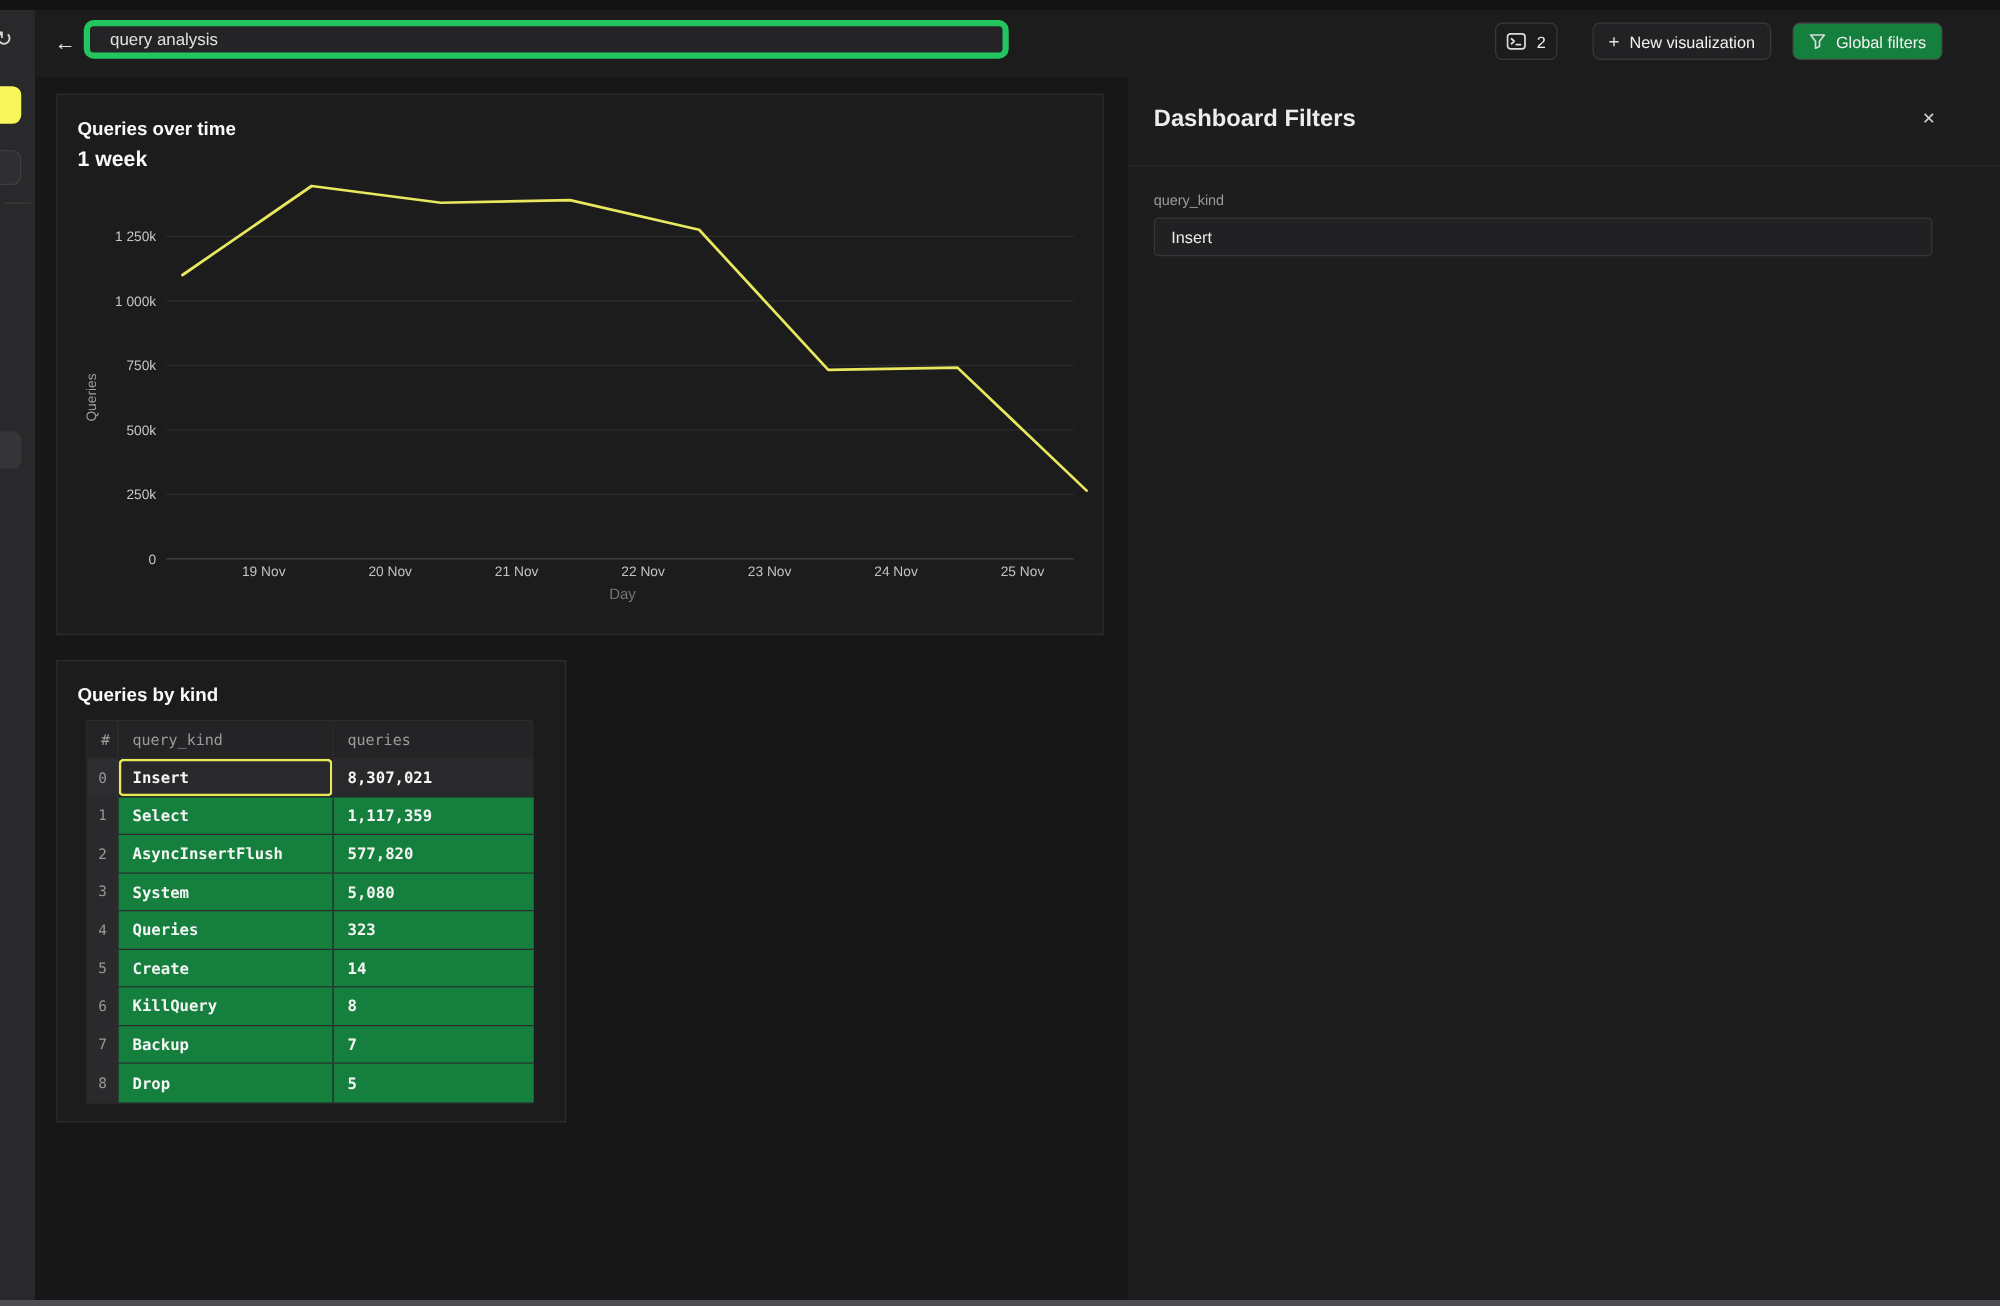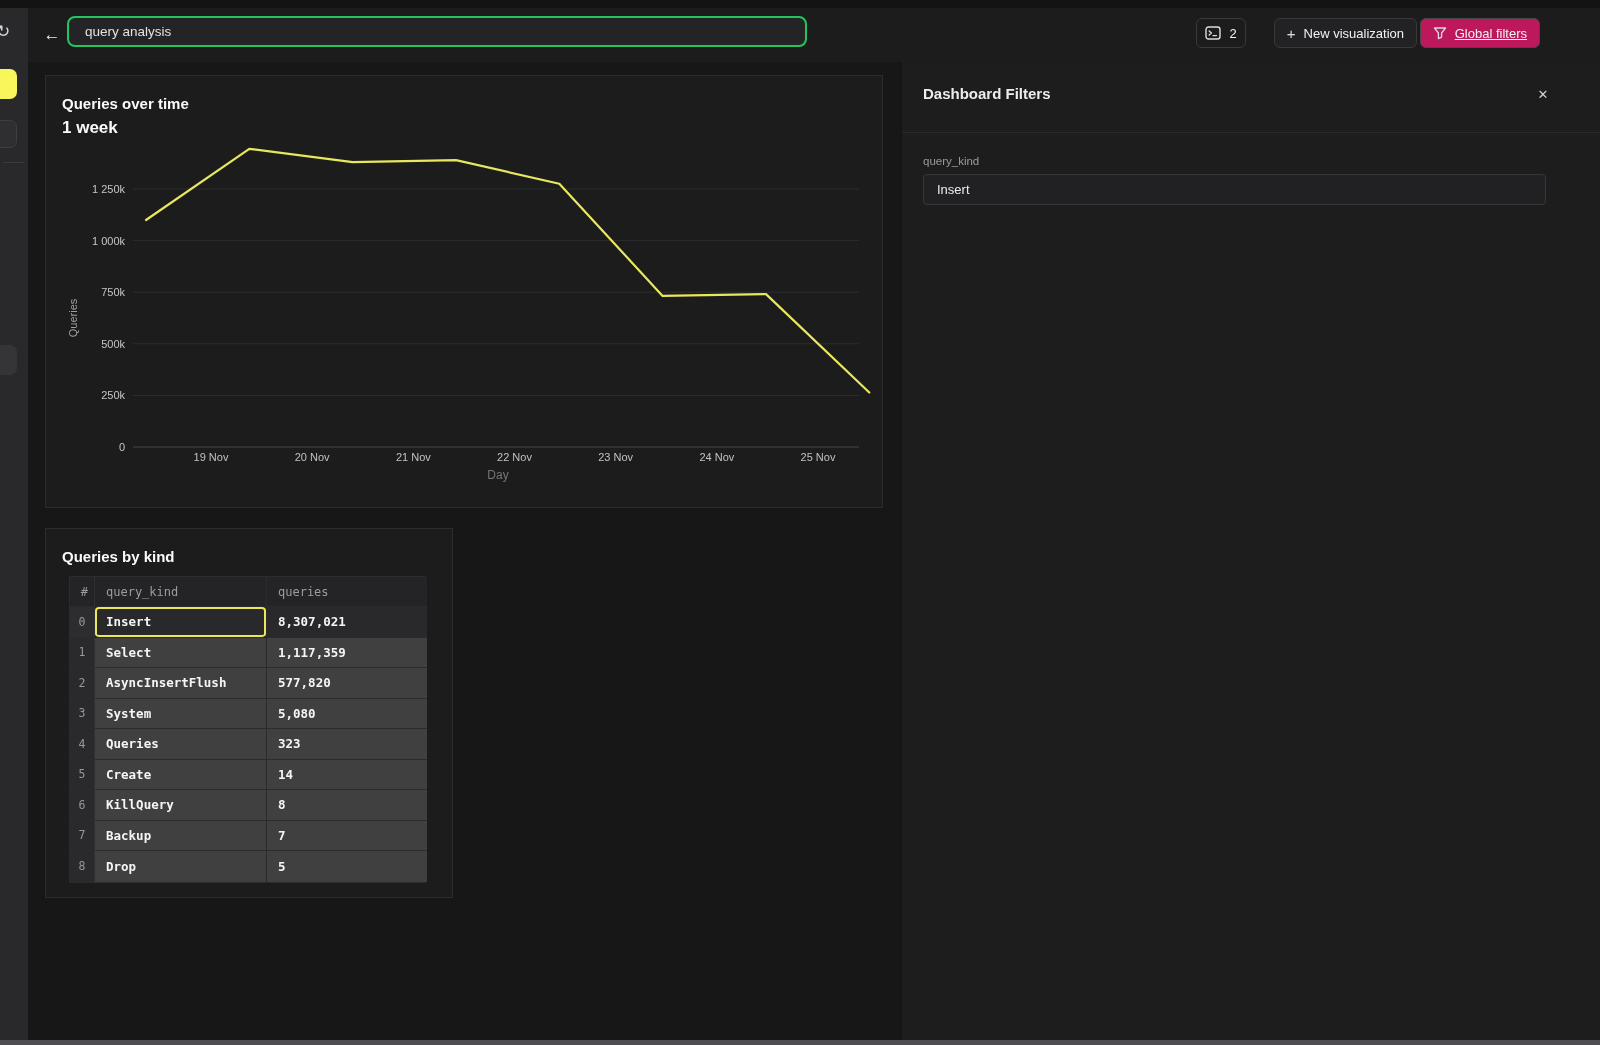--- a/index.html
+++ b/index.html
@@ -17,29 +17,29 @@
   .sb-item { position:absolute; left:-11px; width:28px; border-radius:7px; }
   .sb-item.active { top:61px; height:30px; background:#f7f75b; }
   .sb-item.plain  { top:112px; height:28px; background:#2f2f31; border:1px solid #3e3e40; }
   .sb-item.lower  { top:337px; height:30px; background:#353537; }
   .sb-divider { position:absolute; left:3px; right:3px; top:154px; height:1px; background:#3b3b3d; }
   
   .topbar { position:absolute; left:28px; top:8px; width:1572px; height:54px; background:#1c1c1d; }
   .back-btn { position:absolute; left:11px; top:14px; width:26px; height:26px; border:none; background:transparent;
     color:#e8e8e8; font-size:17px; cursor:pointer; }
   .search-input { position:absolute; left:39px; top:8px; width:740px; height:31px;
-    background:#242426; border:2px solid #22c55e; border-radius:8px; color:#e2e2e2;
+    background:#242426; border:5px solid #22c55e; border-radius:8px; color:#e2e2e2;
     font-size:13.5px; padding:0 16px; outline:none; font-family:"Liberation Sans",sans-serif; }
   .tb-btn { position:absolute; top:10px; height:30px; display:flex; align-items:center; gap:8px;
     border-radius:6px; border:1px solid #39393b; background:transparent; color:#f2f2f2;
     font-size:13px; padding:0 12px; cursor:pointer; font-family:"Liberation Sans",sans-serif; }
   .tb-btn svg { display:block; }
   .btn-count { right:354px; width:50px; justify-content:center; padding:0 8px; }
   .btn-newviz { right:183px; background:#222224; }
-  .btn-global { right:60px; background:#be185d; border-color:#47474a;text-decoration:underline; }
+  .btn-global { right:46px; background:#15803d; border-color:#47474a; }
   .plus-glyph { font-size:15px; color:#e0e0e0; }
   
   .main { position:absolute; left:28px; top:62px; width:873px; height:983px; background:#171717; }
   .card { position:absolute; background:#1c1c1d; border:1px solid #2c2c2e; border-radius:0; }
   .card-chart { left:17px; top:13px; width:838px; height:433px; }
   .card-table { left:17px; top:466px; width:408px; height:370px;text-decoration:underline; }
   .card-title { position:absolute; left:16px; top:19px; font-size:15px; font-weight:700; color:#fafafa; }
   .card-sub   { position:absolute; left:16px; top:42px; font-size:17px; font-weight:700; color:#fafafa; }
   .chart-svg-wrap { position:absolute; inset:0; }
   
@@ -47,30 +47,30 @@
     font-family:"DejaVu Sans Mono","Liberation Mono",monospace; }
   .trow { display:grid; grid-template-columns:25px 171px 161px; }
   .trow > div { display:flex; align-items:center; border-bottom:1px solid #2b2b2d; }
   .trow:last-child > div { border-bottom:none; }
   .thead { height:30px; }
   .thead > div { background:#242426; color:#9c9c9e; font-size:12px; }
   .tbody-row { height:30.5px; }
   .cell-idx { background:#2a2a2c; color:#98989a; font-size:11.5px; justify-content:center;
     border-right:1px solid #303032; }
   .thead .cell-idx { background:#242426; color:#9c9c9e; justify-content:flex-end; padding-right:6px; }
-  .cell-data { background:#404040; color:#f5f5f5; font-size:12.5px; font-weight:700; padding-left:11px; }
+  .cell-data { background:#15803d; color:#f5f5f5; font-size:12.5px; font-weight:700; padding-left:11px; }
   .cell-num { border-left:1px solid #2b2b2d; }
   .thead .cell-data { font-weight:400; background:#242426; color:#9c9c9e; }
   .row-hl .cell-data { background:#29292c; }
   .row-hl .cell-idx { background:#2d2d30; }
   .cell-highlight { box-shadow: inset 0 0 0 2px #e9e957; border-radius:4px; }
   
   .filters-panel { position:absolute; left:901px; top:62px; width:699px; height:983px;
     background:#1d1d1e; border-left:1px solid #131313; }
-  .fp-title { position:absolute; left:21px; top:23px; font-size:15px; font-weight:600; color:#ededee; }
+  .fp-title { position:absolute; left:21px; top:23px; font-size:19px; font-weight:600; color:#ededee; }
   .fp-close { position:absolute; right:45px; top:20px; width:24px; height:24px; background:transparent;
     border:none; color:#d2d2d2; font-size:13px; cursor:pointer; }
   .fp-divider { position:absolute; left:0; right:0; top:70px; height:1px; background:#2a2a2c; }
   .fp-label { position:absolute; left:21px; top:93px; font-size:11.5px; color:#9b9b9f; }
   .fp-input { position:absolute; left:21px; top:112px; width:623px; height:31px;
     background:#212123; border:1px solid #37373a; border-radius:4px; color:#ececec;
     font-size:13px; padding:0 13px; outline:none; font-family:"Liberation Sans",sans-serif; }
   
   .bottom-bar { position:absolute; left:0; bottom:0; width:1600px; height:5px; background:#4e4e52; }
 </style>

